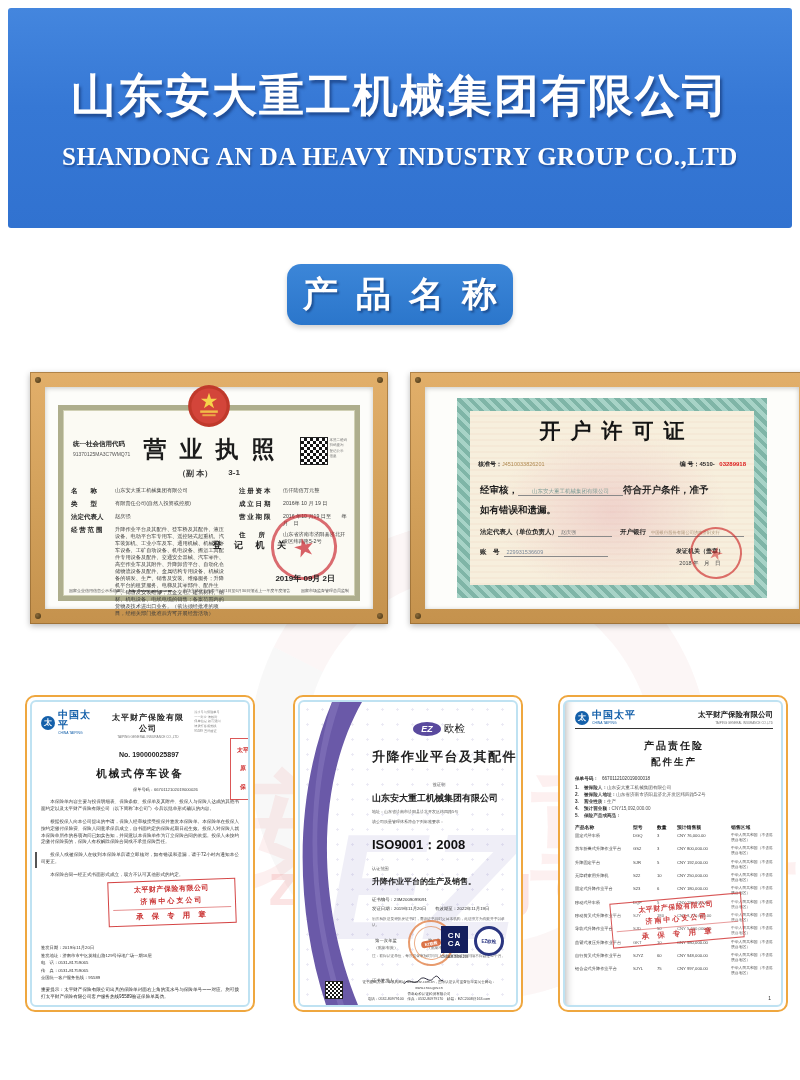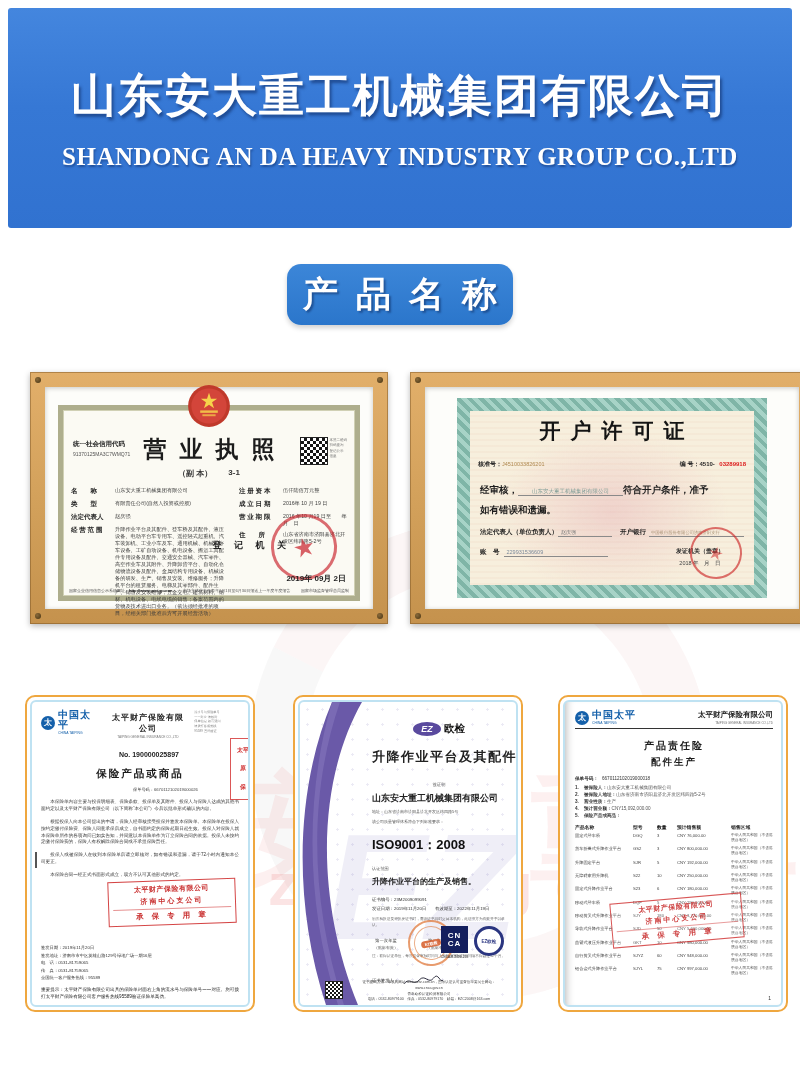--- a/index.html
+++ b/index.html
@@ -63,21 +63,21 @@
   .qr { background:conic-gradient(#161616 25%, #fff 0 50%, #161616 0 75%, #fff 0) 0 0/6px 6px;
     outline:1px solid #222; }
   .bl-qr-note { font-size:3.5px; color:#777; line-height:1.5; white-space:pre-line; }
   .bl-fields { display:flex; margin:8px 8px 0; gap:10px; }
   .bl-col-l { width:158px; } .bl-col-r { flex:1; }
   .f-row { display:flex; margin-bottom:4px; }
   .f-label { width:44px; flex:none; font-weight:bold; font-size:6.5px; color:#1e1e1e; }
   .f-value { flex:1; font-size:5.2px; color:#3c3c3c; line-height:1.35; }
   .bl-reg { position:absolute; right:64px; bottom:44px; font-size:9px; font-weight:bold;
     letter-spacing:5px; color:#222; }
-  .bl-date { position:absolute; right:9px; bottom:12px; font-size:8px; font-weight:bold; color:#222; }
+  .bl-date { position:absolute; right:20px; bottom:12px; font-size:8px; font-weight:bold; color:#222; }
   .bl-stamp { position:absolute; right:18px; bottom:16px; width:66px; height:66px;
     border:3px solid rgba(200,30,40,.65); border-radius:50%;
     transform:rotate(-14deg); display:flex; align-items:center; justify-content:center; }
   .bl-footer { position:absolute; left:6px; right:6px; bottom:3px; display:flex;
     justify-content:space-between; font-size:4px; color:#555; }
   .bl-footer b { color:#222; }
 
   
   .cert-kh { position:relative; width:310px; height:200px;
     background:
@@ -160,21 +160,21 @@
   .c2-dots { position:absolute; inset:0;
     background-image:radial-gradient(rgba(115,105,180,.14) 1px, transparent 1.2px);
     background-size:15px 15px; z-index:0; }
   .c2-ezwm { position:absolute; left:26px; top:110px; font-size:150px; font-weight:bold;
     font-style:italic; color:rgba(95,85,175,.10); z-index:0; line-height:1; }
   .c2-content { position:relative; z-index:1; margin:0 10px 0 72px; }
   .c2-logo-row { display:flex; align-items:center; justify-content:center; gap:3px; margin-top:20px; }
   .ez-oval { width:28px; height:14px; border-radius:50%; background:#5a4a9e; color:#fff;
     font-size:9px; font-style:italic; font-weight:bold; display:flex; align-items:center;
     justify-content:center; }
-  .c2-logo-suffix { font-size:10.5px; font-weight:bold; color:#111; }
+  .c2-logo-suffix { font-size:10.5px; font-weight:normal; color:#111; }
   .c2-title { text-align:center; margin-top:12px; font-family:"Liberation Serif",serif;
     font-size:13px; font-weight:bold; color:#222; letter-spacing:1.5px; white-space:nowrap; }
   .c2-certify { font-size:4.3px; color:#555; text-align:center; margin-top:16px; }
   .c2-company { font-size:9px; font-weight:bold; color:#222; margin-top:5px;
     font-family:"Liberation Serif",serif; }
   .c2-small { font-size:4px; color:#555; margin-top:4px; line-height:1.5; }
   .c2-std { font-size:13px; font-weight:bold; color:#111; margin-top:11px; }
   .c2-range-l { font-size:4.2px; color:#555; margin-top:12px; }
   .c2-range { font-size:8px; font-weight:bold; color:#222; margin-top:5px; }
   .c2-meta { font-size:4.4px; color:#333; margin-top:9px; line-height:1.7; }
@@ -402,21 +402,21 @@
 保单信息 如有疑问
 请拨打客服热线
 95589 查询验证</div>
       </div>
       <div class="c1-side-stamp">
         <span>太平</span>
         <span>原</span>
         <span>保</span>
       </div>
       <div class="c1-no">No. 190000025897</div>
-      <div class="c1-title">保险产品或商品</div>
+      <div class="c1-title">机械式停车设备</div>
       <div class="c1-pno">保单号码：6670112102019000026</div>
       <div class="c1-paras">
 
       <p>本保险单内容主要与投保明细表、保险条款、投保单及其附件、投保人与保险人达成的其他书面约定以及太平财产保险有限公司（以下简称“本公司”）今后以批单形式确认的内容。</p>
           <p>根据投保人向本公司提出的申请，保险人经审核接受投保并签发本保险单。本保险单在投保人按约定缴付保险费、保险人同意承保后成立，自书面约定的保险起期日起生效。投保人对保险人就本保险单所作的各项询问已如实告知，并同意以本保险单作为订立保险合同的依据。投保人未按约定缴付保险费的，保险人有权解除保险合同或不承担保险责任。</p>
           <p>投保人或被保险人在收到本保险单后请立即核对，如有错误和遗漏，请于72小时内通知本公司更正。</p>
           <p>本保险合同一经正式书面形式成立，双方不认可其他形式的约定。</p>
         </div>
       <div class="c1-staple"></div>
       <div class="stamp-box c1-stamp">

